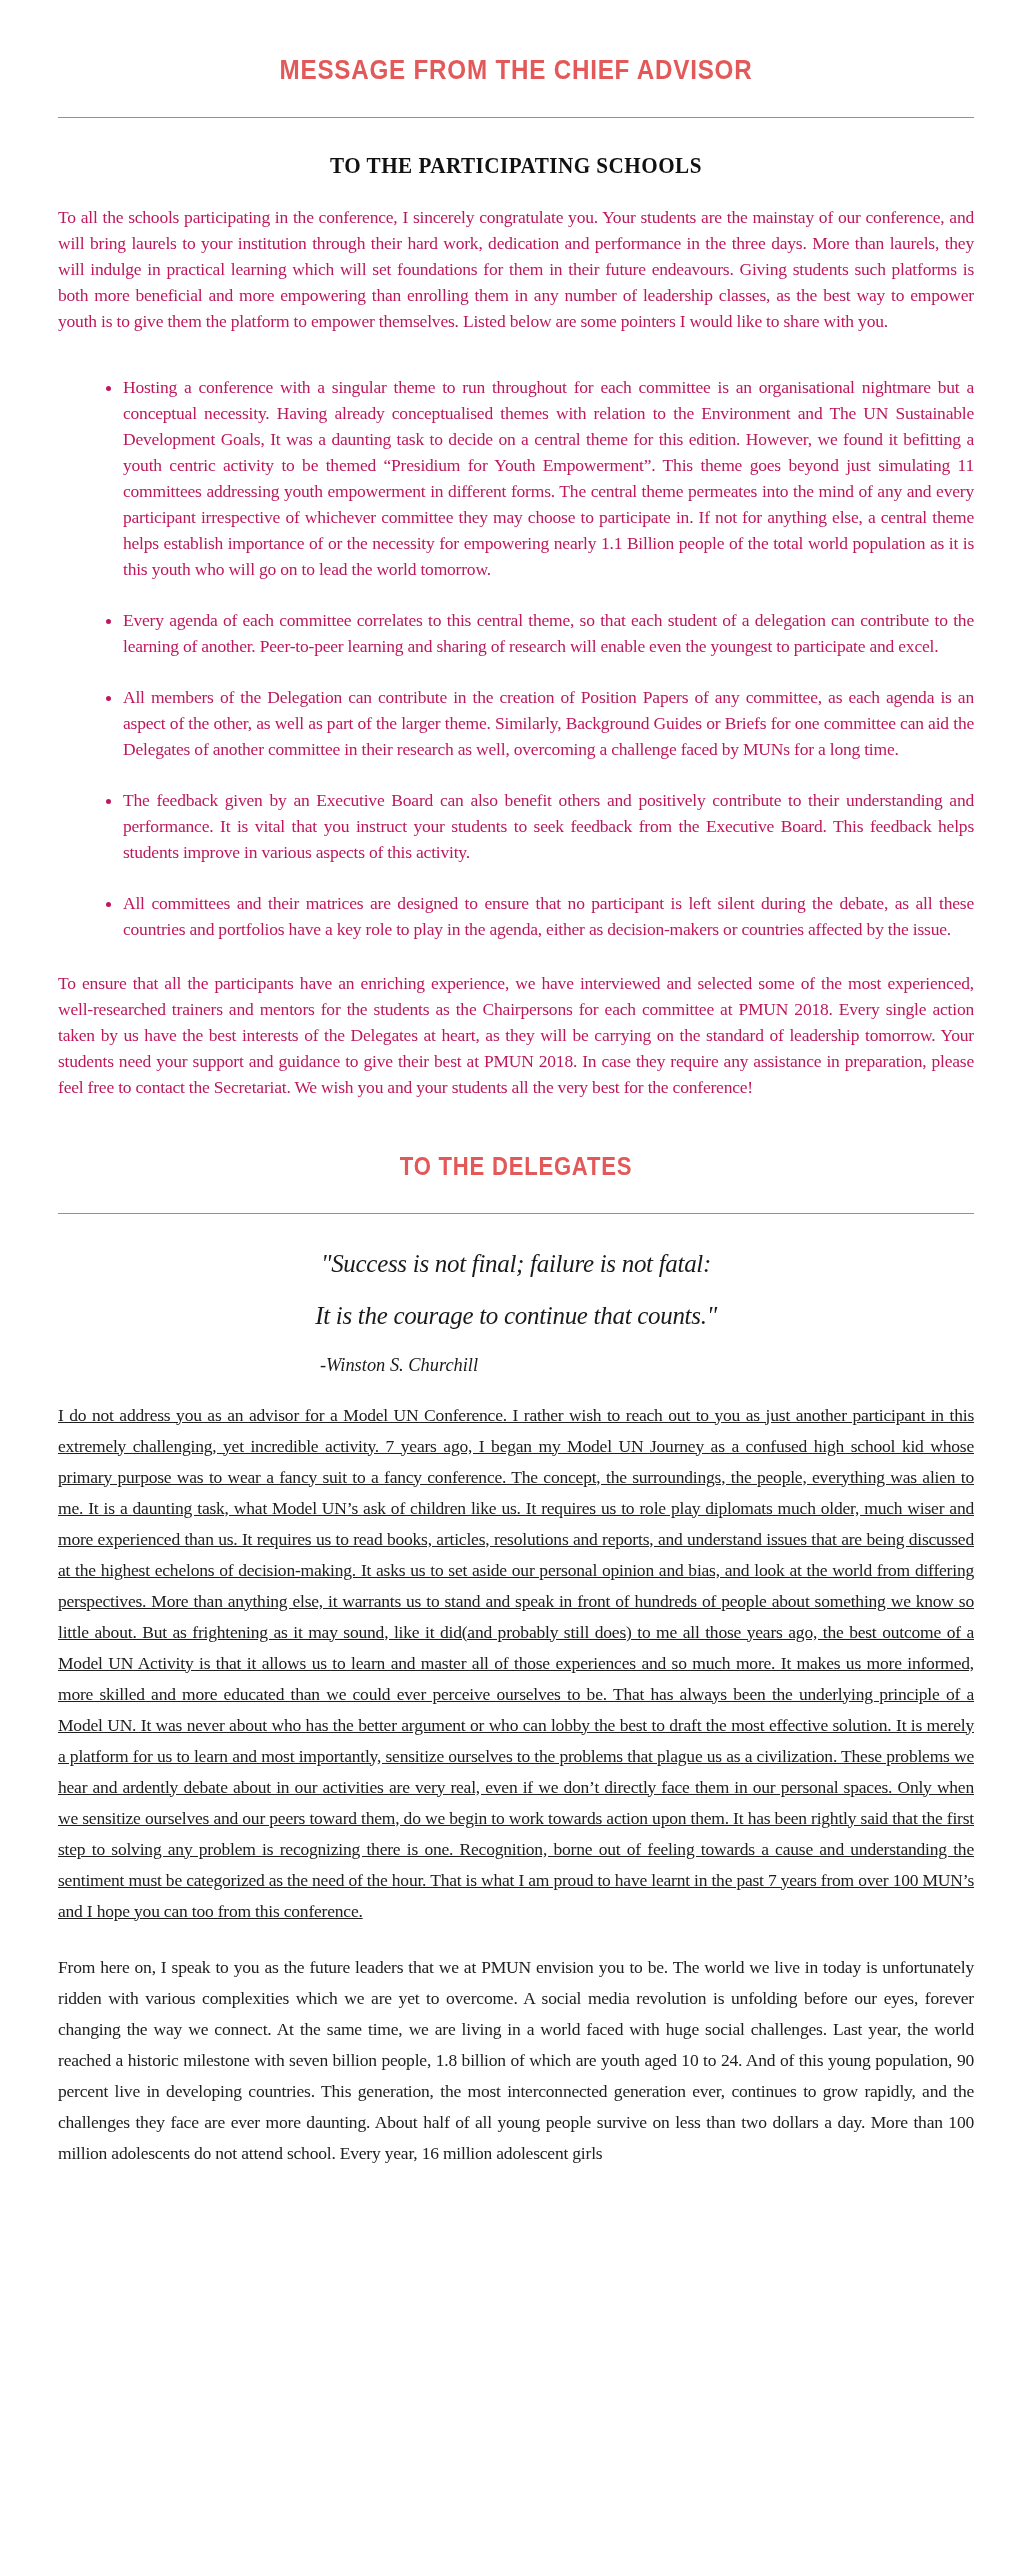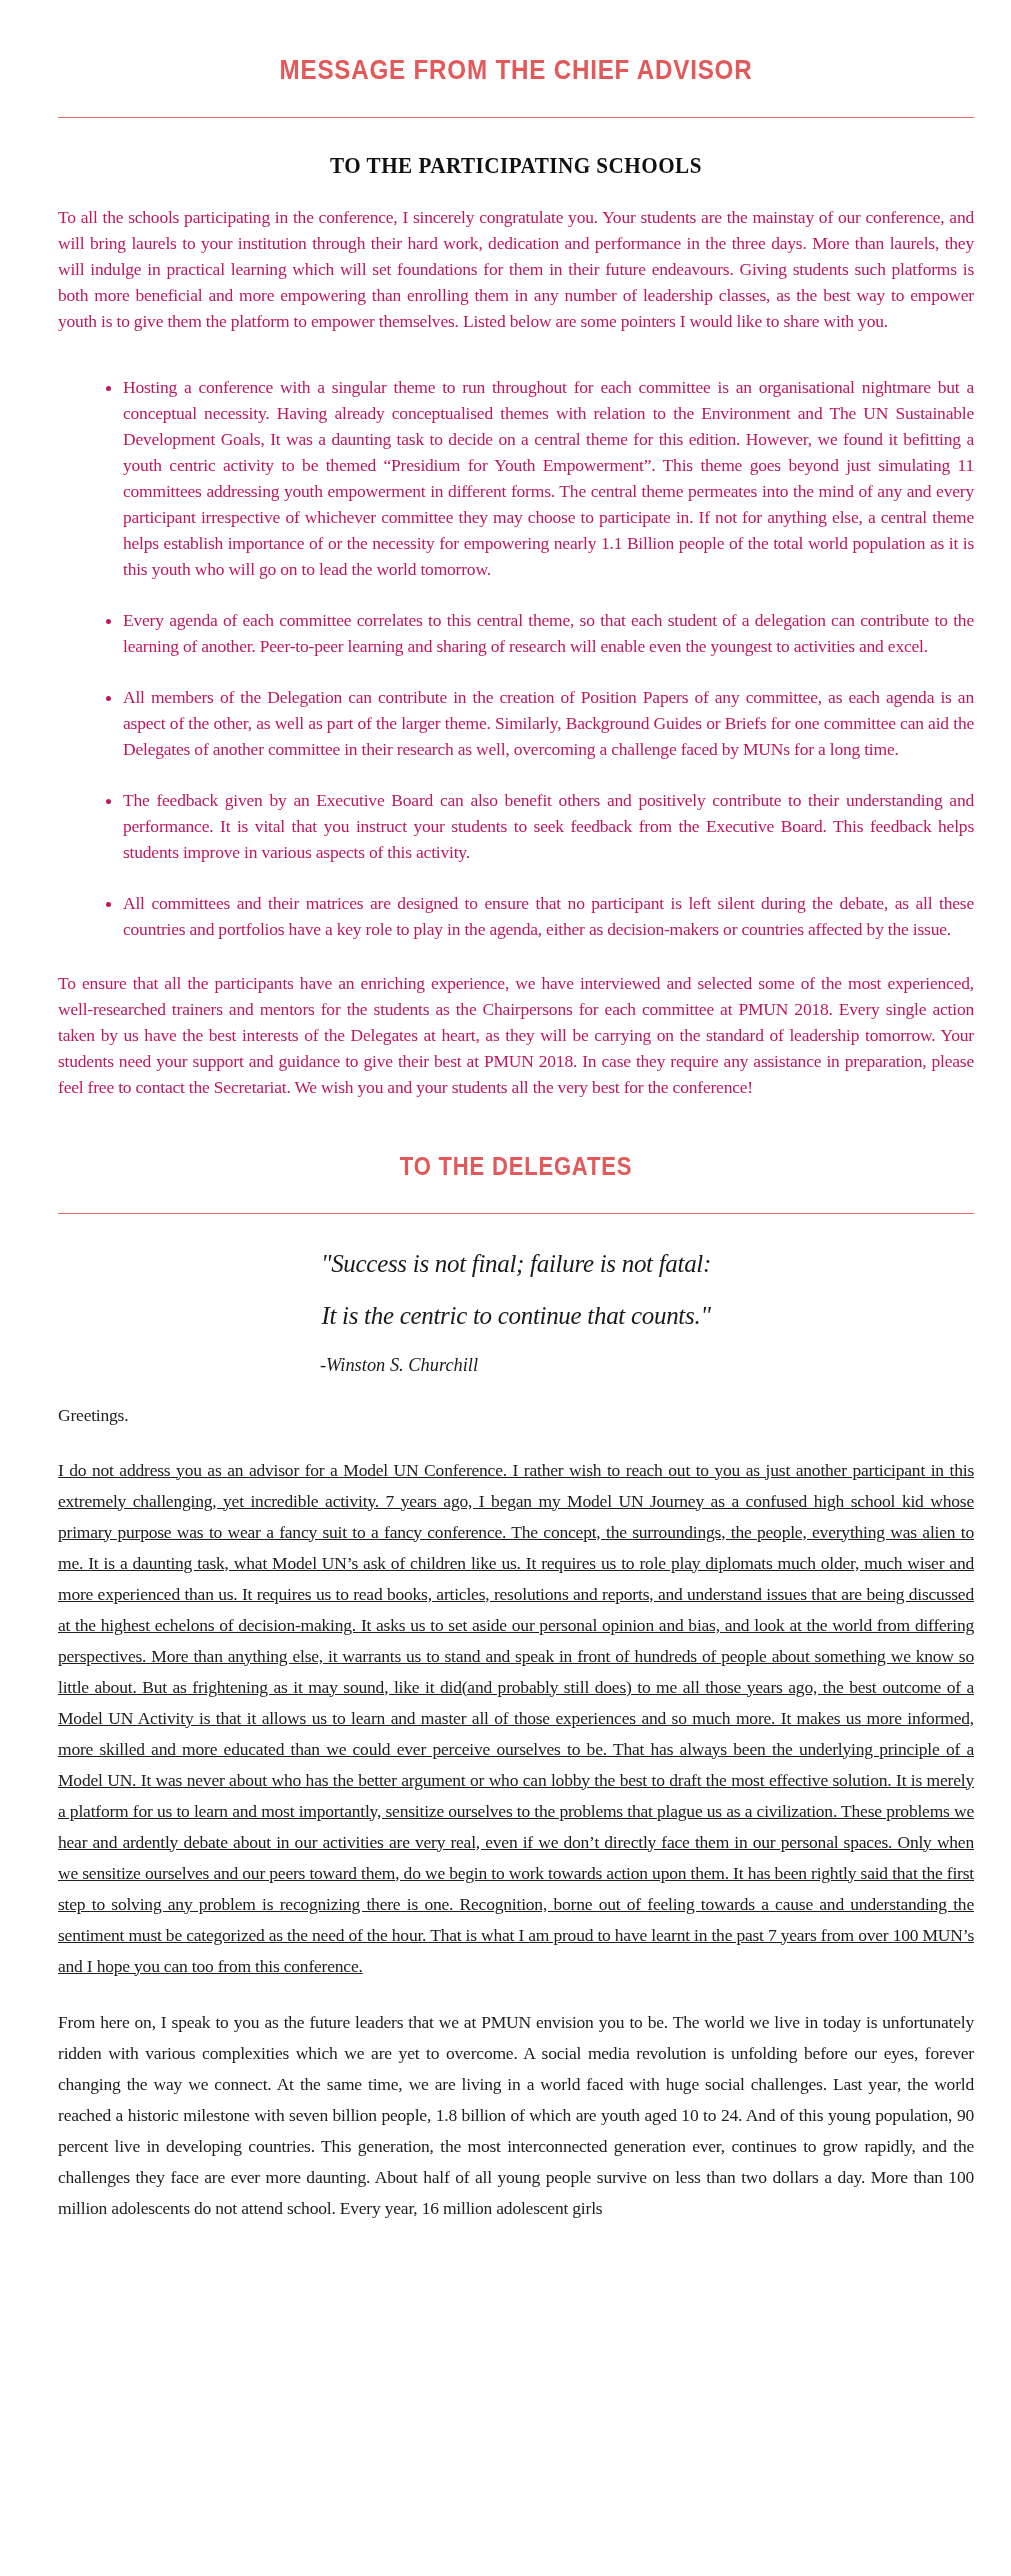--- a/index.html
+++ b/index.html
@@ -112,42 +112,41 @@
 
   <hr class="red-rule">
 
   <section>
     <h2 class="section-heading-serif">TO THE PARTICIPATING SCHOOLS</h2>
 
     <p class="body-text intro">To all the schools participating in the conference, I sincerely congratulate you. Your students are the mainstay of our conference, and will bring laurels to your institution through their hard work, dedication and performance in the three days. More than laurels, they will indulge in practical learning which will set foundations for them in their future endeavours. Giving students such platforms is both more beneficial and more empowering than enrolling them in any number of leadership classes, as the best way to empower youth is to give them the platform to empower themselves. Listed below are some pointers I would like to share with you.</p>
 
     <ul class="pointers body-text">
       <li>Hosting a conference with a singular theme to run throughout for each committee is an organisational nightmare but a conceptual necessity. Having already conceptualised themes with relation to the Environment and The UN Sustainable Development Goals, It was a daunting task to decide on a central theme for this edition. However, we found it befitting a youth centric activity to be themed “Presidium for Youth Empowerment”. This theme goes beyond just simulating 11 committees addressing youth empowerment in different forms. The central theme permeates into the mind of any and every participant irrespective of whichever committee they may choose to participate in. If not for anything else, a central theme helps establish importance of or the necessity for empowering nearly 1.1 Billion people of the total world population as it is this youth who will go on to lead the world tomorrow.</li>
-      <li>Every agenda of each committee correlates to this central theme, so that each student of a delegation can contribute to the learning of another. Peer-to-peer learning and sharing of research will enable even the youngest to activities and excel.</li>
+      <li>Every agenda of each committee correlates to this central theme, so that each student of a delegation can contribute to the learning of another. Peer-to-peer learning and sharing of research will enable even the youngest to participate and excel.</li>
       <li>All members of the Delegation can contribute in the creation of Position Papers of any committee, as each agenda is an aspect of the other, as well as part of the larger theme. Similarly, Background Guides or Briefs for one committee can aid the Delegates of another committee in their research as well, overcoming a challenge faced by MUNs for a long time.</li>
       <li>The feedback given by an Executive Board can also benefit others and positively contribute to their understanding and performance. It is vital that you instruct your students to seek feedback from the Executive Board. This feedback helps students improve in various aspects of this activity.</li>
       <li>All committees and their matrices are designed to ensure that no participant is left silent during the debate, as all these countries and portfolios have a key role to play in the agenda, either as decision-makers or countries affected by the issue.</li>
     </ul>
 
     <p class="body-text closing">To ensure that all the participants have an enriching experience, we have interviewed and selected some of the most experienced, well-researched trainers and mentors for the students as the Chairpersons for each committee at PMUN 2018. Every single action taken by us have the best interests of the Delegates at heart, as they will be carrying on the standard of leadership tomorrow. Your students need your support and guidance to give their best at PMUN 2018. In case they require any assistance in preparation, please feel free to contact the Secretariat. We wish you and your students all the very best for the conference!</p>
   </section>
 
   <section>
     <h2 class="section-heading-red">TO THE DELEGATES</h2>
 
     <hr class="red-rule">
 
     <div class="quote-block">
       <div>"Success is not final; failure is not fatal:</div>
-      <div>It is the centric to continue that counts."</div>
+      <div>It is the courage to continue that counts."</div>
     </div>
 
     <p class="attribution">-Winston S. Churchill</p>
 
-    <p class="body-text-2 greeting">Greetings.</p>
 
     <p class="body-text-2 delegates-para1">I do not address you as an advisor for a Model UN Conference. I rather wish to reach out to you as just another participant in this extremely challenging, yet incredible activity. 7 years ago, I began my Model UN Journey as a confused high school kid whose primary purpose was to wear a fancy suit to a fancy conference. The concept, the surroundings, the people, everything was alien to me. It is a daunting task, what Model UN’s ask of children like us. It requires us to role play diplomats much older, much wiser and more experienced than us.  It requires us to read books, articles, resolutions and reports, and understand issues that are being discussed at the highest echelons of decision-making. It asks us to set aside our personal opinion and bias, and look at the world from differing perspectives. More than anything else, it warrants us to stand and speak in front of hundreds of people about something we know so little about. But as frightening as it may sound, like it did(and probably still does) to me all those years ago, the best outcome of a Model UN Activity is that it allows us to learn and master all of those experiences and so much more. It makes us more informed, more skilled and more educated than we could ever perceive ourselves to be. That has always been the underlying principle of a Model UN. It was never about who has the better argument or who can lobby the best to draft the most effective solution. It is merely a platform for us to learn and most importantly, sensitize ourselves to the problems that plague us as a civilization. These problems we hear and ardently debate about in our activities are very real, even if we don’t directly face them in our personal spaces. Only when we sensitize ourselves and our peers toward them, do we begin to work towards action upon them. It has been rightly said that the first step to solving any problem is recognizing there is one. Recognition, borne out of feeling towards a cause and understanding the sentiment must be categorized as the need of the hour. That is what I am proud to have learnt in the past 7 years from over 100 MUN’s and I hope you can too from this conference.</p>
 
     <p class="body-text-2 delegates-para2">From here on, I speak to you as the future leaders that we at PMUN envision you to be. The world we live in today is unfortunately ridden with various complexities which we are yet to overcome. A social media revolution is unfolding before our eyes, forever changing the way we connect. At the same time, we are living in a world faced with huge social challenges. Last year, the world reached a historic milestone with seven billion people, 1.8 billion of which are youth aged 10 to 24. And of this young population, 90 percent live in developing countries. This generation, the most interconnected generation ever, continues to grow rapidly, and the challenges they face are ever more daunting. About half of all young people survive on less than two dollars a day. More than 100 million adolescents do not attend school. Every year, 16 million adolescent girls</p>
   </section>
 
 </div>
 
 
 </body></html>

